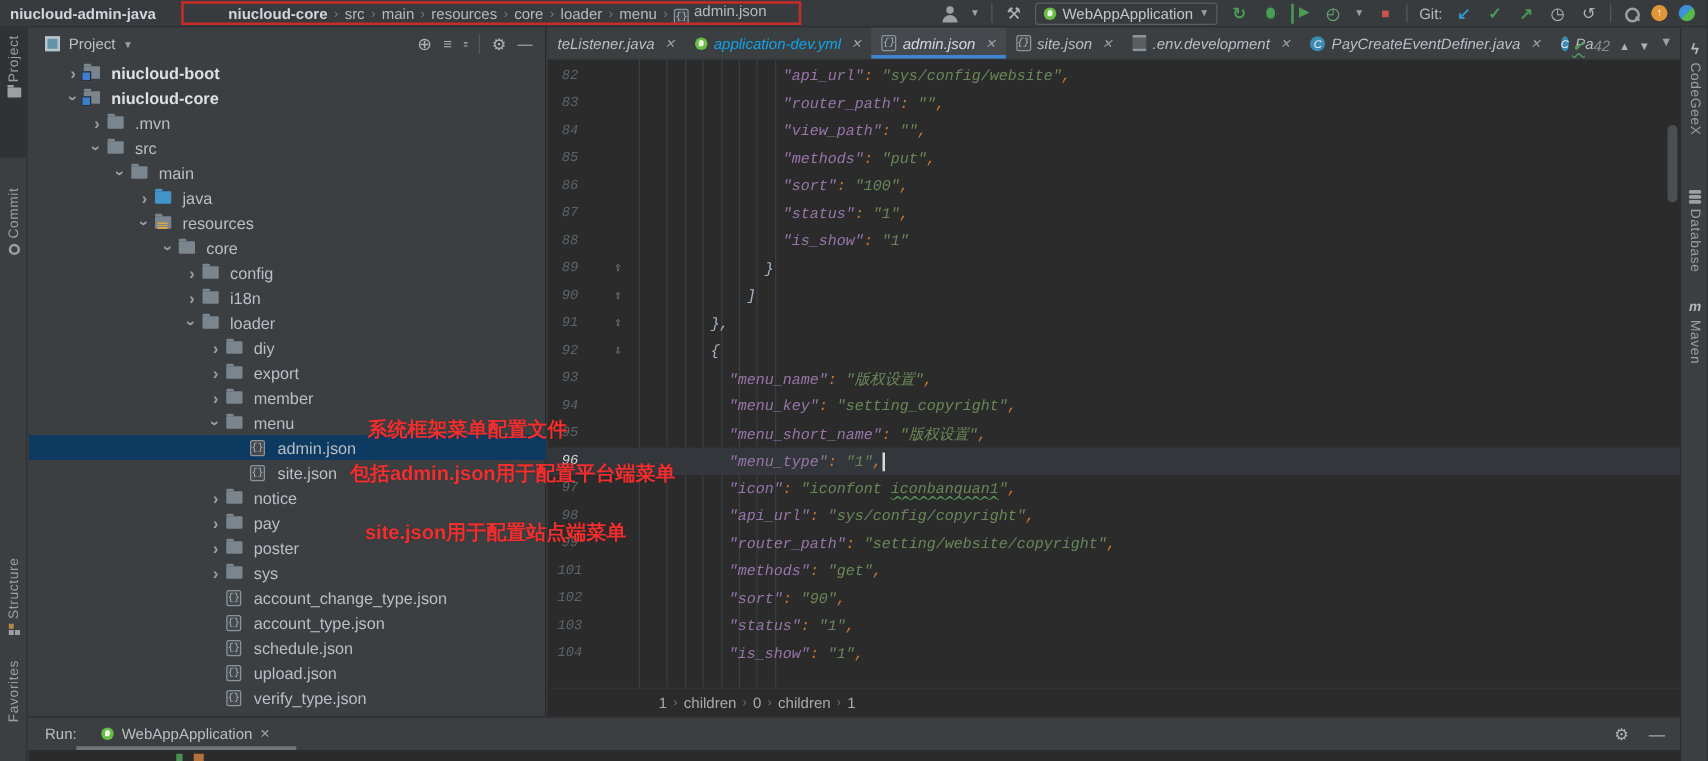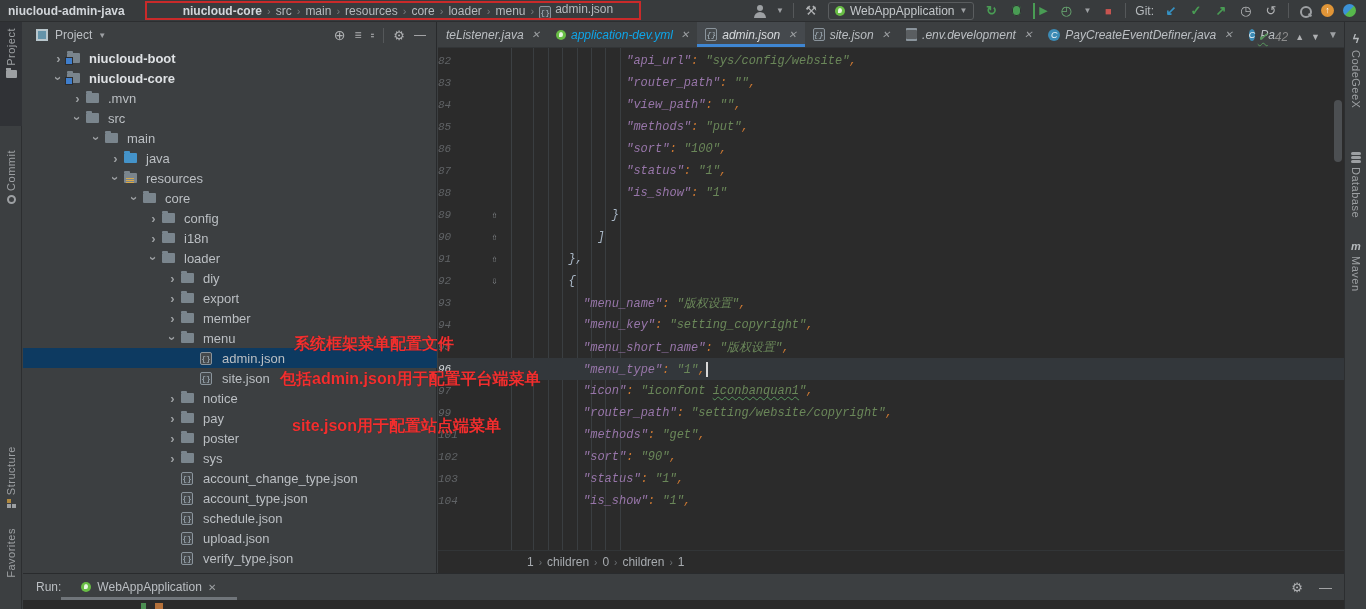--- a/index.html
+++ b/index.html
@@ -114,21 +114,21 @@
   .tab-chevron { position:absolute; right:6px; top:7px; color:#9da0a3; font-size:10px; }
 
   .code { position:absolute; left:0; top:26px; width:906px; height:502px; overflow:hidden;
     font-family:"Liberation Mono","DejaVu Sans Mono",monospace; font-size:12px; }
   .code-inner { position:relative; padding-top:2px; }
   .guides { position:absolute; top:0; left:0; width:100%; height:502px; pointer-events:none; }
   .guide { position:absolute; top:0; width:1px; height:502px; background:#3a3e41; }
   .gutter-line { position:absolute; left:73px; top:0; width:1px; height:502px; background:#3c4043; }
   .crow { height:22px; display:flex; align-items:center; position:relative; }
   .crow.current { background:#33373b; }
-  .lnum { flex:0 0 40px; text-align:left; color:#606366; font-size:11px; padding-right:4px; }
+  .lnum { flex:0 0 40px; text-align:center; color:#606366; font-size:11px; padding-right:4px; }
   .crow.current .lnum { color:#d3d6d9; }
   .foldcol { flex:0 0 33px; text-align:center; color:#8c9094; font-size:10px; }
   .ctext { white-space:pre; }
   .tk-k { color:#9876aa; } .tk-v { color:#6a8759; } .tk-c { color:#cc7832; } .tk-p { color:#a9b7c6; }
   .tk-w { color:#6a8759; text-decoration:underline wavy #57965c 1px; text-underline-offset:2px; }
   .caret-bar { display:inline-block; width:2px; height:15px; background:#d8d8d8; vertical-align:middle; margin-left:1px; }
   .inspect { position:absolute; right:24px; top:8px; display:flex; align-items:center; gap:7px;
     font-family:"Liberation Sans",sans-serif; font-size:12px; color:#8c8c8c; z-index:4; }
   .inspect .chk { color:#57965c; font-size:12px; text-decoration:underline wavy #57965c 1px; }
   .inspect .nav { color:#afb1b3; font-size:9px; }
@@ -575,20 +575,25 @@
             <span class="lnum">96</span>
             <span class="foldcol"></span>
             <span class="ctext">          <span class="tk-k">"menu_type"</span><span class="tk-c">: </span><span class="tk-v">"1"</span><span class="tk-c">,</span><span class="caret-bar"></span></span>
           </div>
           <div class="crow">
             <span class="lnum">97</span>
             <span class="foldcol"></span>
             <span class="ctext">          <span class="tk-k">"icon"</span><span class="tk-c">: </span><span class="tk-v">"iconfont </span><span class="tk-w">iconbanquan1</span><span class="tk-v">"</span><span class="tk-c">,</span></span>
           </div>
           <div class="crow">
+            <span class="lnum">98</span>
+            <span class="foldcol"></span>
+            <span class="ctext">          <span class="tk-k">"api_url"</span><span class="tk-c">: </span><span class="tk-v">"sys/config/copyright"</span><span class="tk-c">,</span></span>
+          </div>
+          <div class="crow">
             <span class="lnum">99</span>
             <span class="foldcol"></span>
             <span class="ctext">          <span class="tk-k">"router_path"</span><span class="tk-c">: </span><span class="tk-v">"setting/website/copyright"</span><span class="tk-c">,</span></span>
           </div>
           <div class="crow">
             <span class="lnum">101</span>
             <span class="foldcol"></span>
             <span class="ctext">          <span class="tk-k">"methods"</span><span class="tk-c">: </span><span class="tk-v">"get"</span><span class="tk-c">,</span></span>
           </div>
           <div class="crow">

